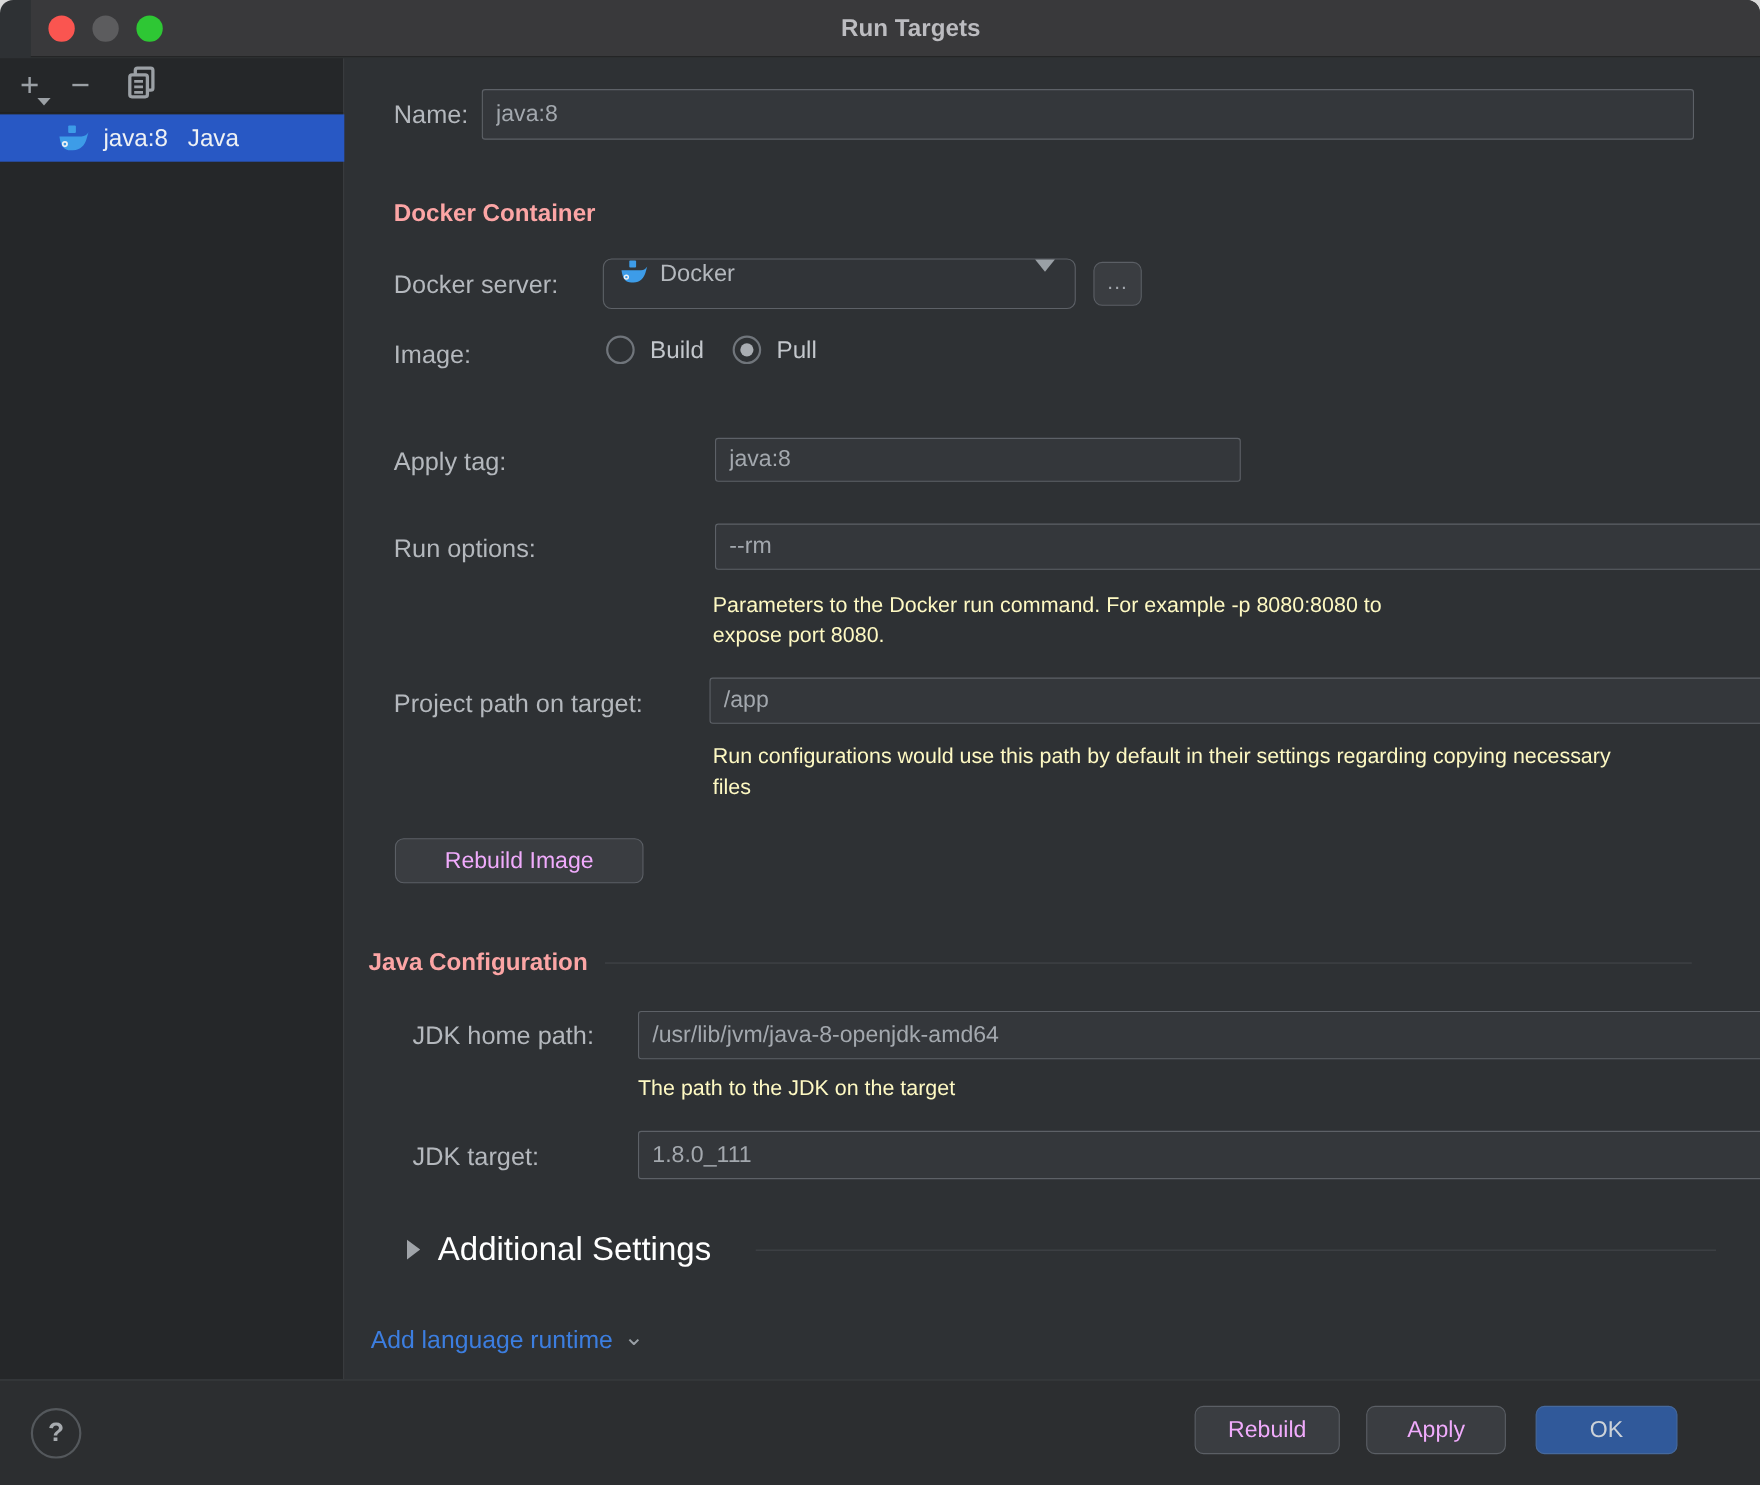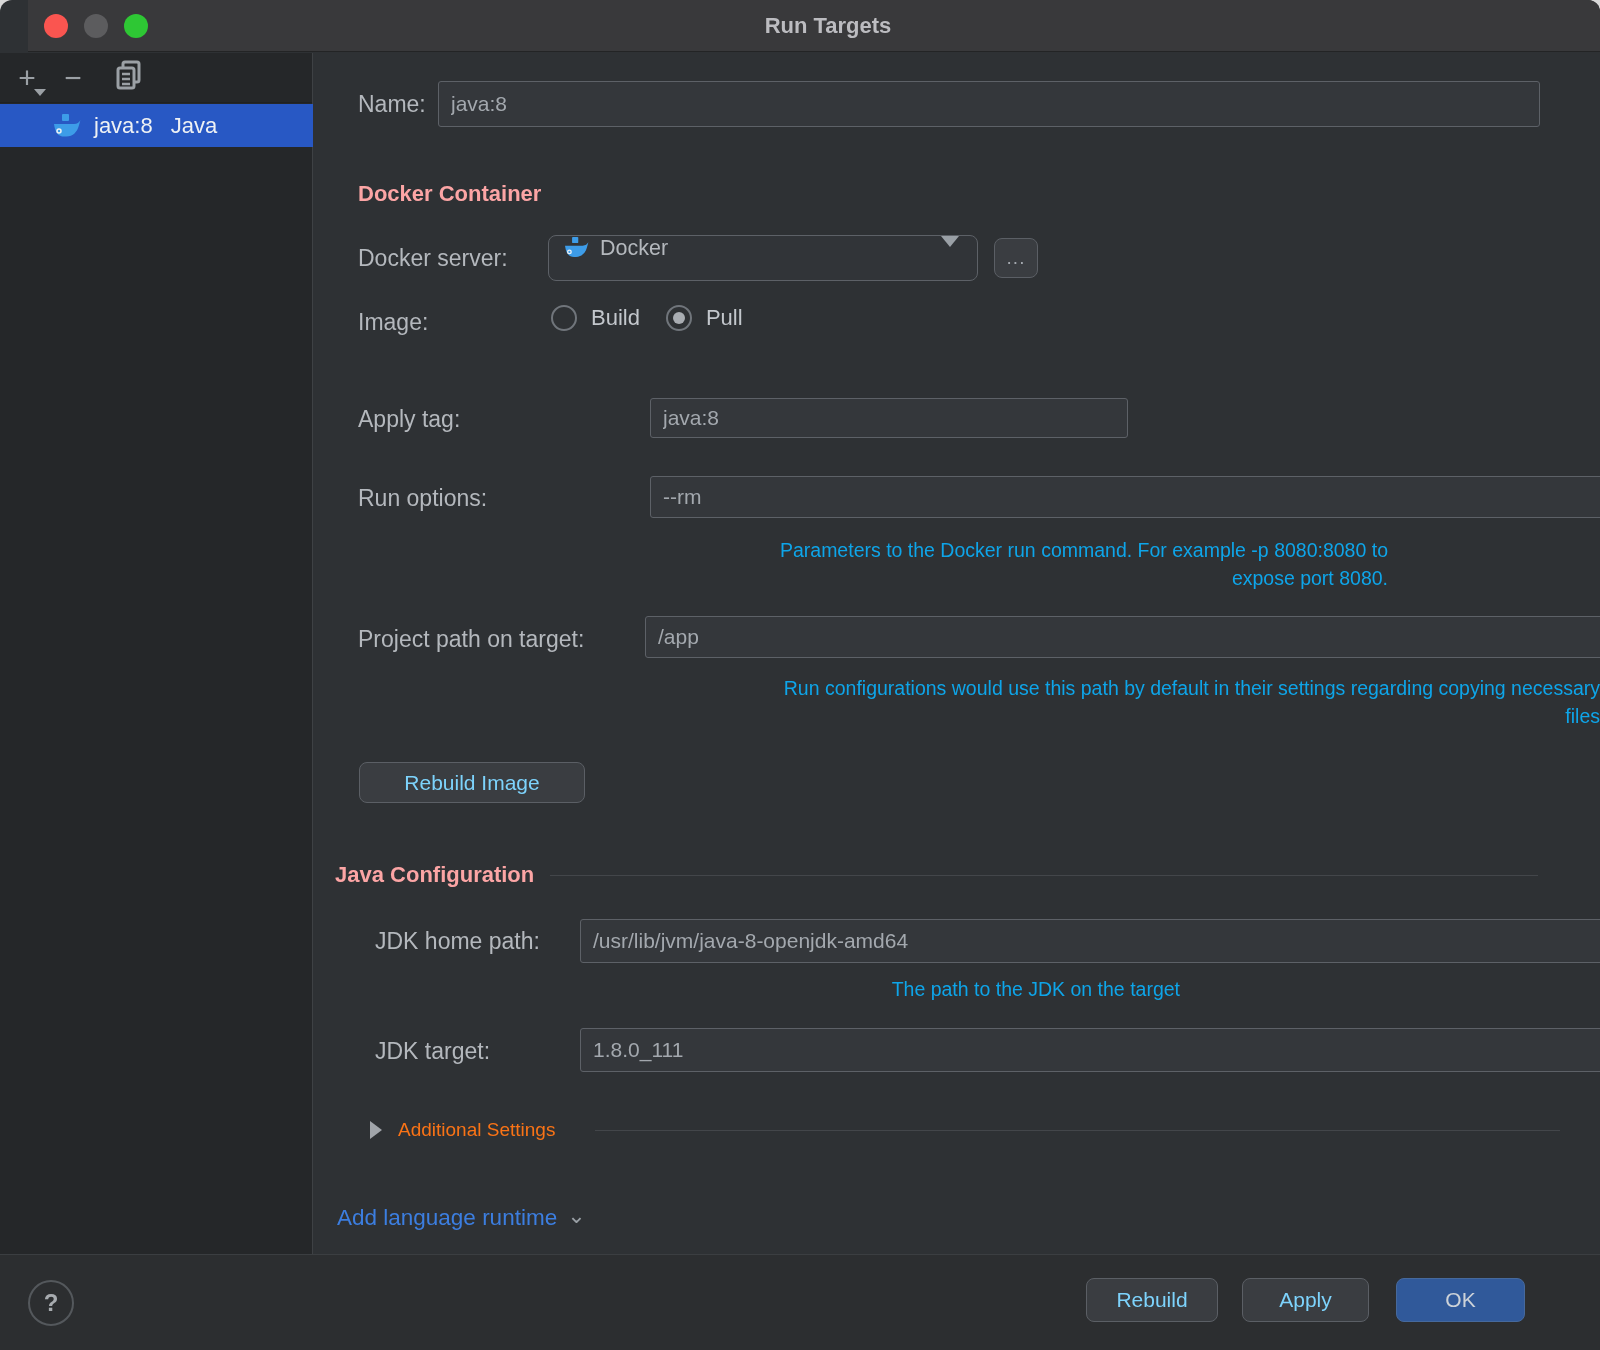--- a/index.html
+++ b/index.html
@@ -48,47 +48,47 @@
   .content { position:absolute; left:314px; top:53px; width:1286px; height:1201px; overflow:hidden; }
   .lbl { position:absolute; color:#b4b8bd; font-size:23px; white-space:nowrap; }
   .field {
     position:absolute; background:#34373b; border:1.5px solid #5d6167; border-radius:3px;
     color:#a3a8ae; font-size:21px; font-family:"Liberation Sans","DejaVu Sans",sans-serif;
     padding:0 12px; outline:none;
   }
   .section-hdr { position:absolute; display:flex; align-items:center; gap:16px; }
   .section-hdr .hdr-text { color:#fca5a5; font-size:22px; font-weight:bold; white-space:nowrap; }
   .section-hdr .hdr-line { flex:1; height:1px; background:#43464a; }
-  .help { position:absolute; color:#0ea5e9; font-size:19.5px; line-height:28px; white-space:nowrap; overflow:hidden;text-align:right; }
+  .help { position:absolute; color:#fef9c3; font-size:19.5px; line-height:28px; white-space:nowrap; overflow:hidden; }
   
   .dropdown {
     position:absolute; left:234px; top:182px; width:430px; height:46px;
     background:#313438; border:1.5px solid #5d6167; border-radius:8px;
     display:flex; align-items:flex-start; padding:0 14px; cursor:default;
   }
   .dropdown .dd-text { color:#b4b8bd; font-size:21.5px; margin-left:10px; flex:1; }
   .dd-caret { width:0; height:0; border-left:9px solid transparent; border-right:9px solid transparent;
     border-top:11px solid #9aa0a6; margin-right:4px; }
   .btn {
     background:#3a3d41; border:1.5px solid #5b5f65; border-radius:8px;
-    color:#7dd3fc; font-size:21px; font-family:"Liberation Sans","DejaVu Sans",sans-serif; cursor:default;
+    color:#f0abfc; font-size:21px; font-family:"Liberation Sans","DejaVu Sans",sans-serif; cursor:default;
   }
   .browse-btn { position:absolute; left:680px; top:185px; width:44px; height:40px; font-size:19px; color:#a3a8ae; letter-spacing:1px; }
   
   .radio-row { position:absolute; left:237px; top:252px; display:flex; align-items:flex-start; gap:26px; }
   .radio-opt { display:flex; align-items:center; gap:14px; cursor:default; }
   .radio-circle { width:26px; height:26px; border-radius:50%; border:2px solid #70757b; display:flex; align-items:center; justify-content:center; }
   .radio-circle .dot { width:12px; height:12px; border-radius:50%; background:#a9adb2; display:none; }
   .radio-opt.selected .radio-circle .dot { display:block; }
   .radio-opt .r-label { color:#c3c7cc; font-size:22px; }
   .rebuild-btn { position:absolute; left:45px; top:709px; width:226px; height:41px; }
   
   .expander { position:absolute; left:56px; top:1066px; display:flex; align-items:center; gap:16px; width:1190px; cursor:default; }
   .tri { width:0; height:0; border-top:9px solid transparent; border-bottom:9px solid transparent; border-left:12px solid #a0a4a9; }
-  .expander .exp-label { color:#f97316; font-size:19px; white-space:nowrap; }
+  .expander .exp-label { color:#ffffff; font-size:30px; white-space:nowrap; }
   .expander .hdr-line { flex:1; height:1px; background:#43464a; margin-left:24px; }
   .link-row { position:absolute; left:23px; top:1152px; display:flex; align-items:center; gap:10px; cursor:pointer; }
   .link-text { color:#3c7ee0; font-size:22.5px; }
   .link-chevron { color:#9aa0a6; font-size:22px; transform:translateY(-2px); }
   
   .footer {
     position:absolute; left:0; top:1254px; width:1600px; height:96px;
     background:#2c2e30; border-top:1px solid #3b3e41;
   }
   .help-btn {

